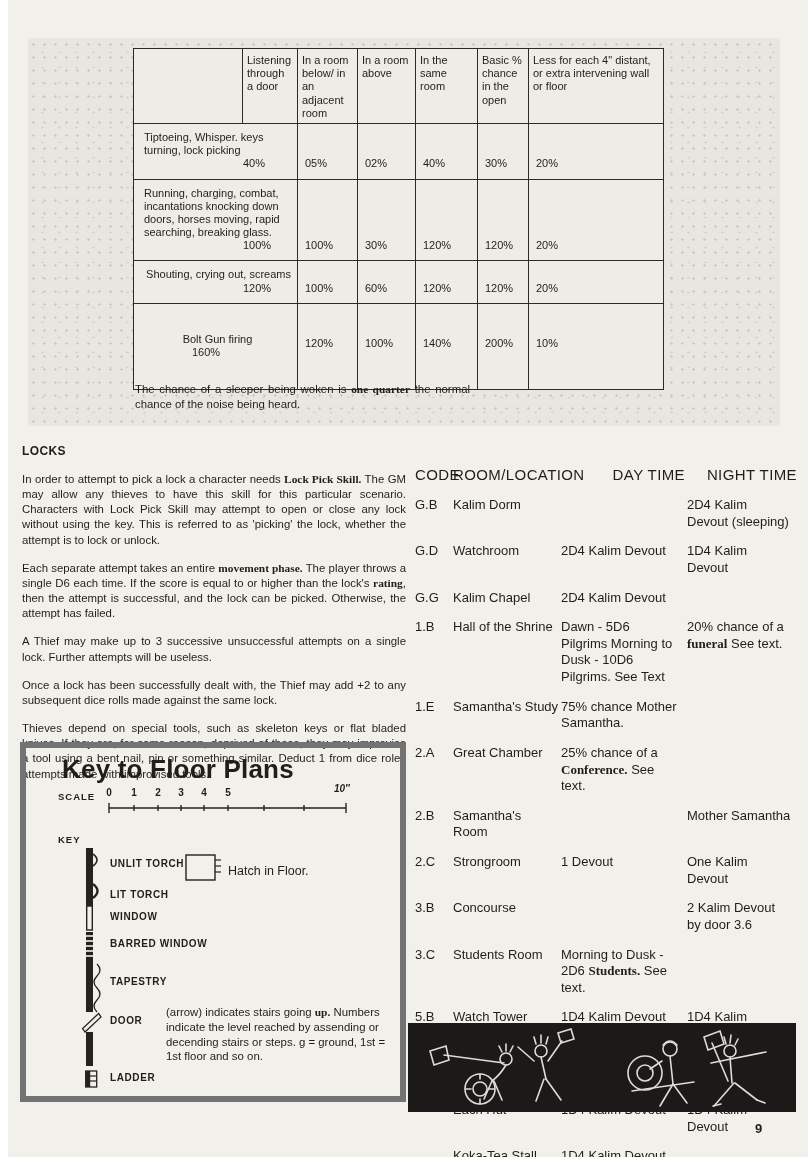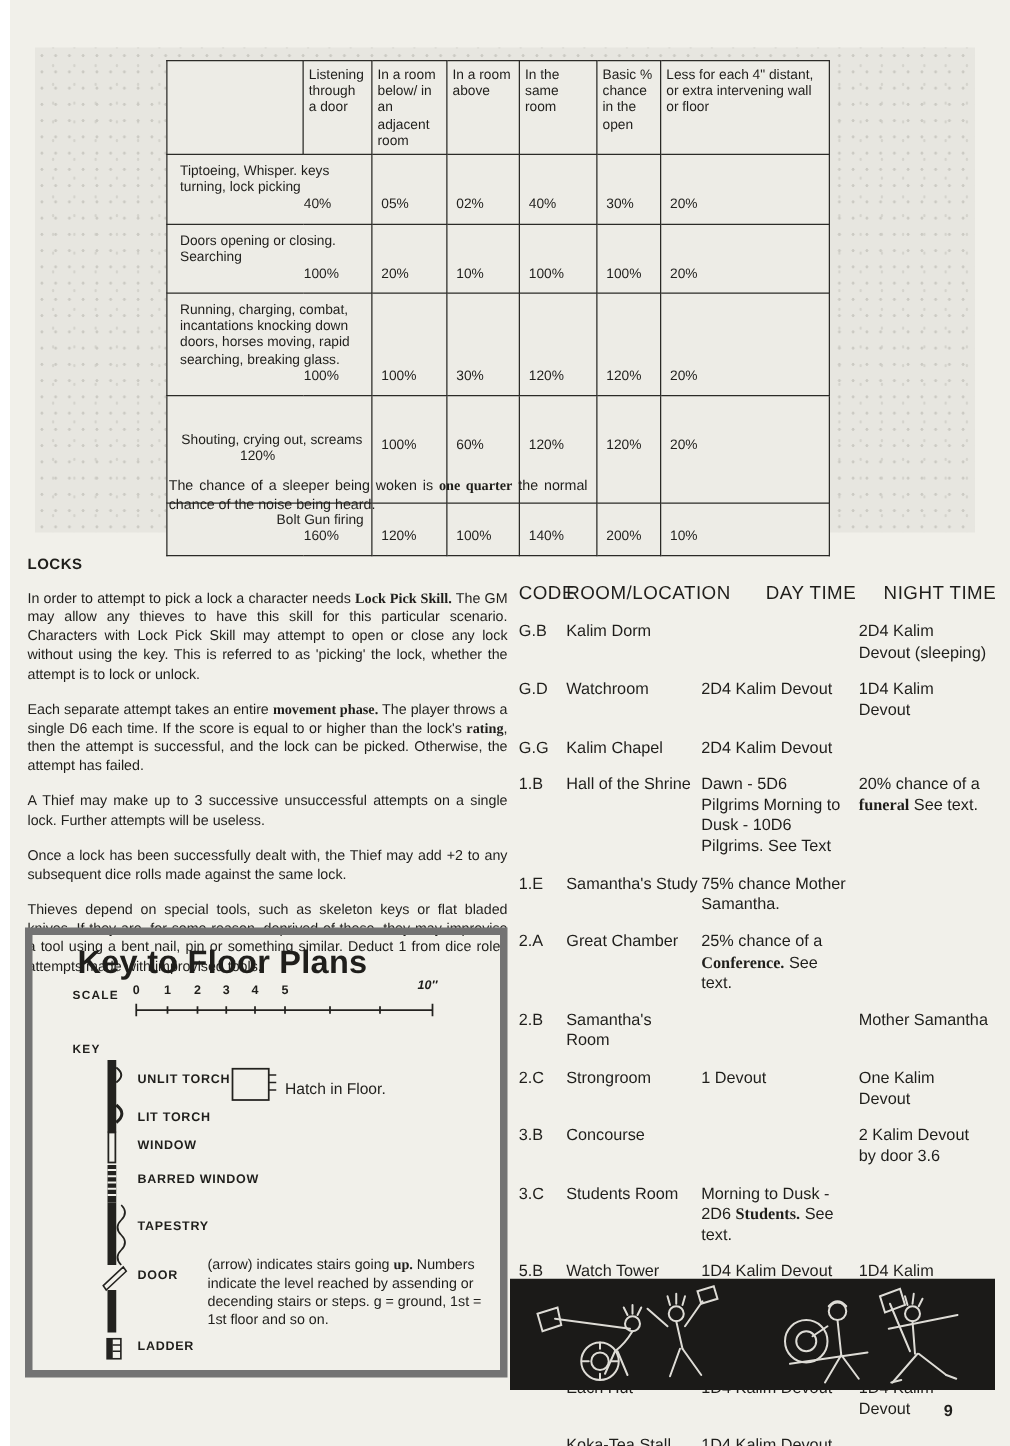--- a/index.html
+++ b/index.html
@@ -125,33 +125,20 @@
             </td>
             <td>05%</td>
             <td>02%</td>
             <td>40%</td>
             <td>30%</td>
             <td>20%</td>
           </tr>
           <tr>
             <td colspan="2">
               <div class="rowcell">
-                <div class="lab">Doors opening or closing. Searching</div>
-                <div class="val">100%</div>
-              </div>
-            </td>
-            <td>20%</td>
-            <td>10%</td>
-            <td>100%</td>
-            <td>100%</td>
-            <td>20%</td>
-          </tr>
-          <tr>
-            <td colspan="2">
-              <div class="rowcell">
                 <div class="lab">Running, charging, combat, incantations knocking down doors, horses moving, rapid searching, breaking glass.</div>
                 <div class="val">100%</div>
               </div>
             </td>
             <td>100%</td>
             <td>30%</td>
             <td>120%</td>
             <td>120%</td>
             <td>20%</td>
           </tr>

